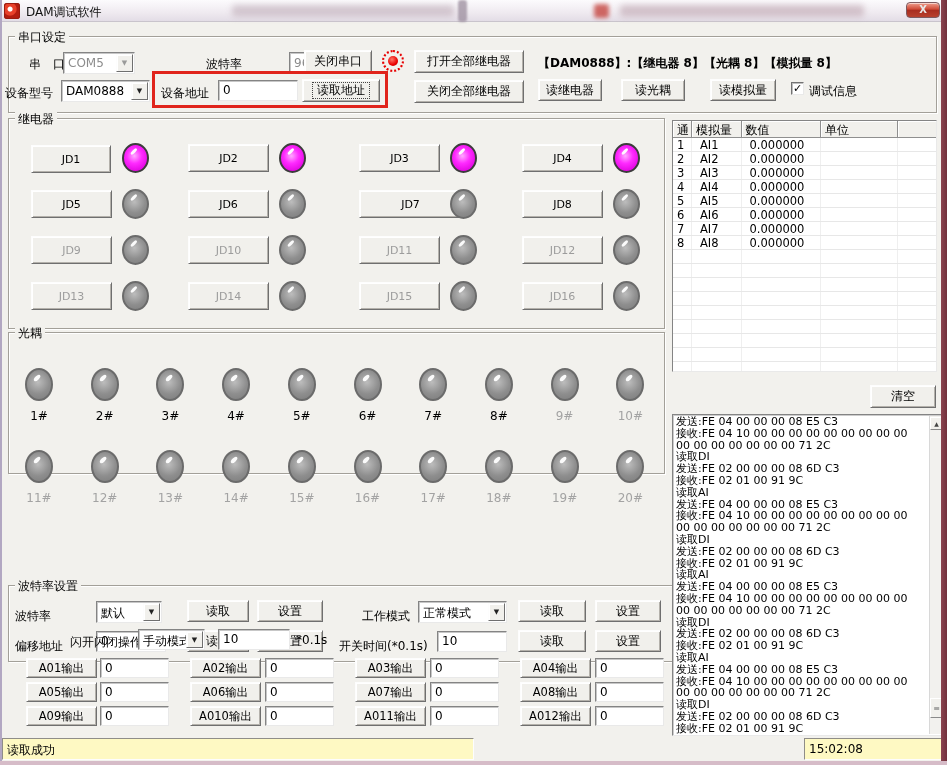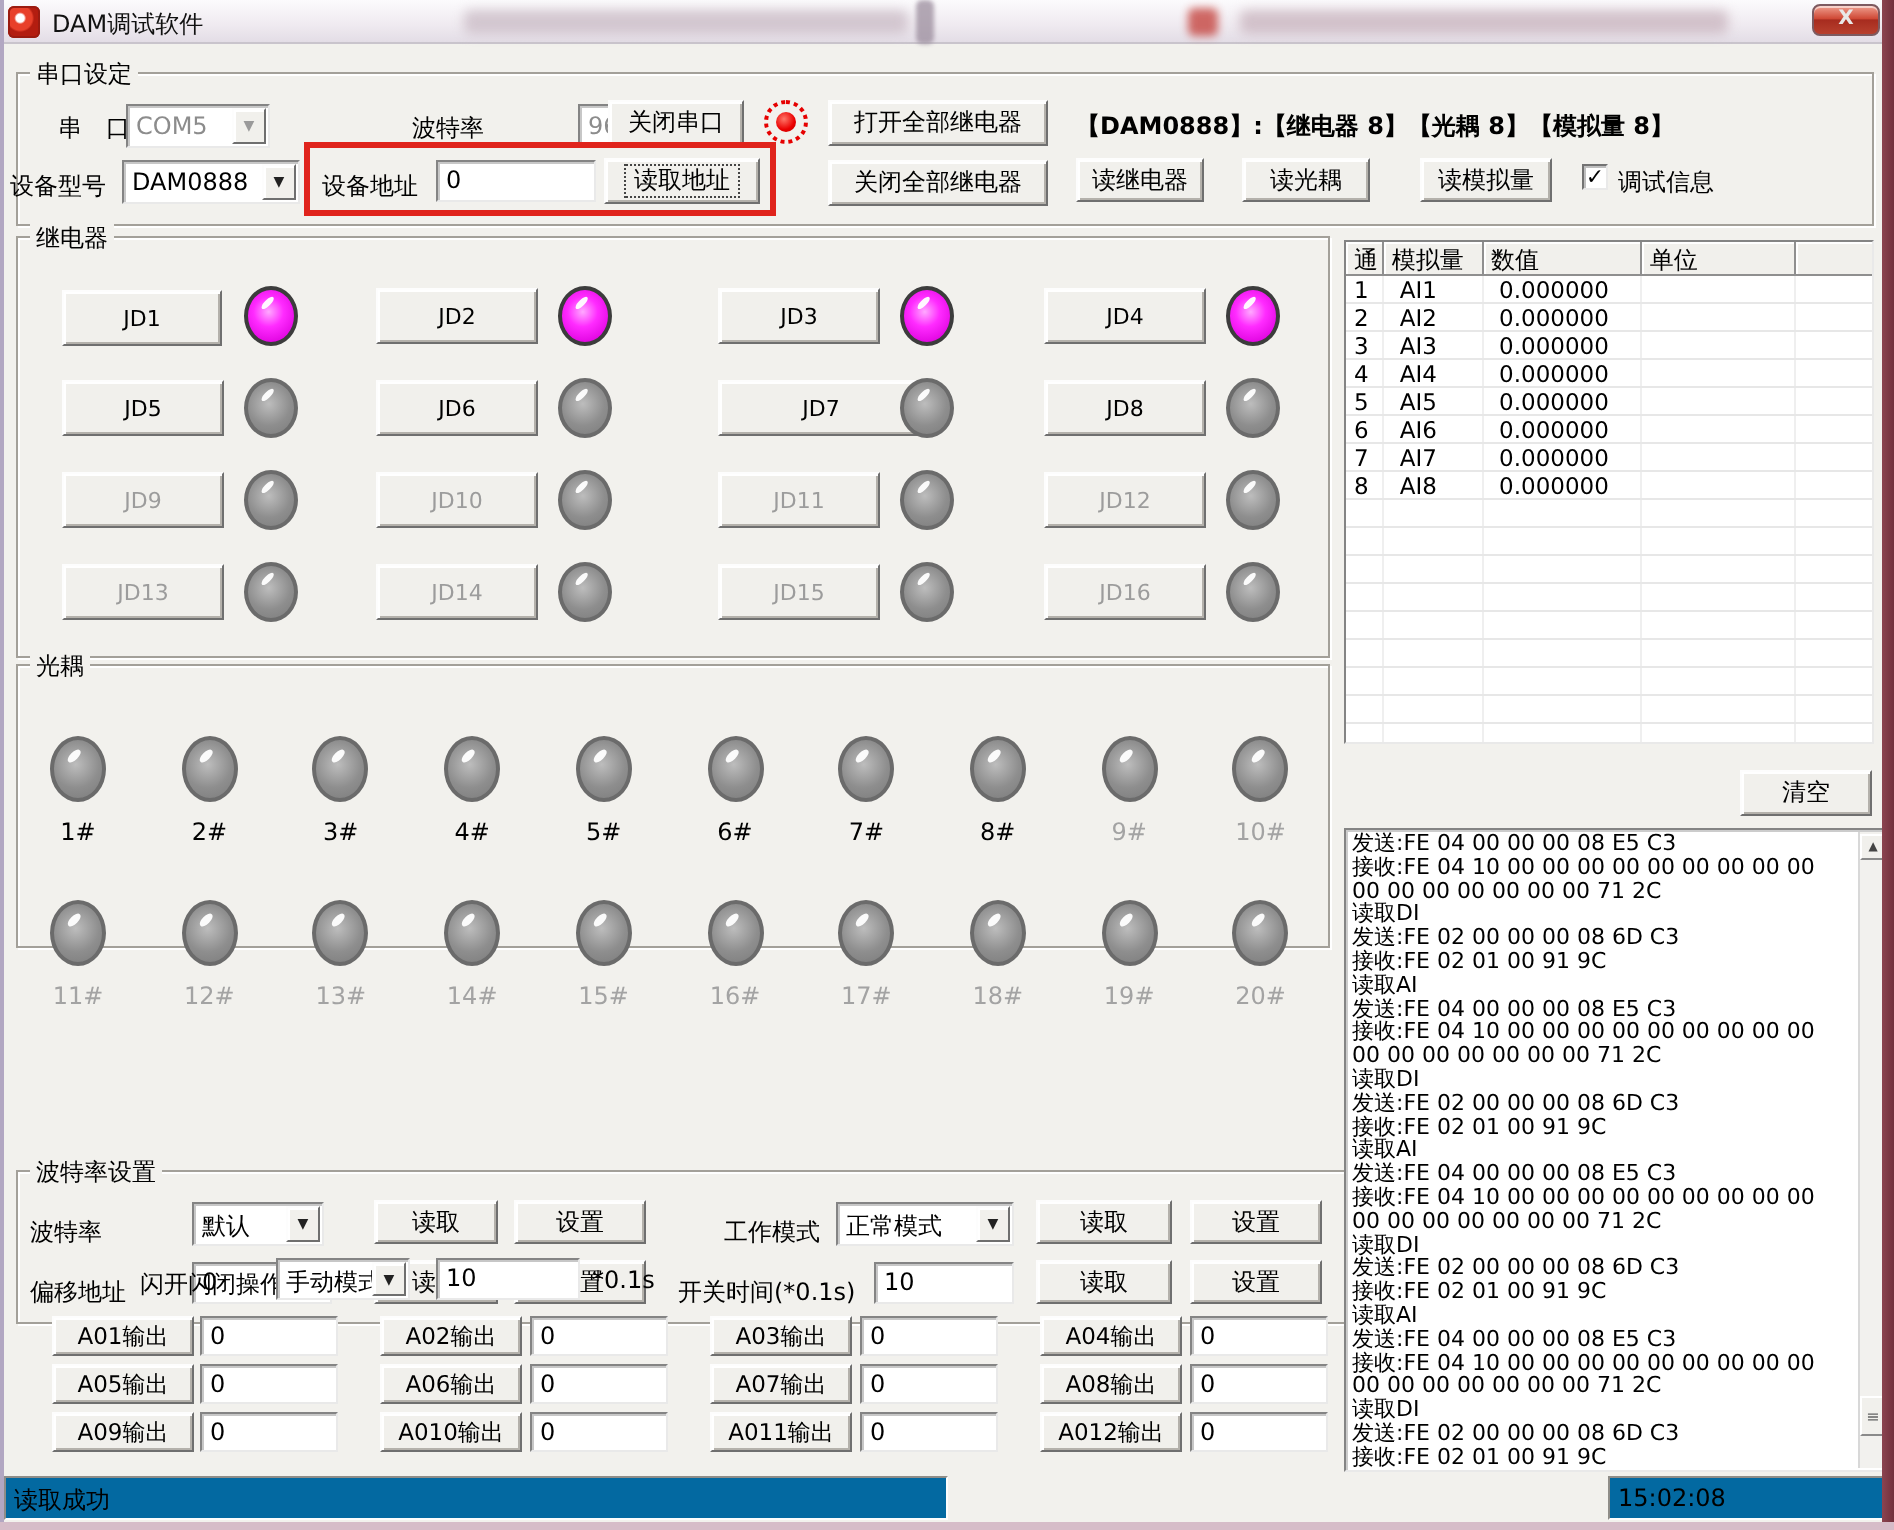--- a/index.html
+++ b/index.html
@@ -89,21 +89,21 @@
   .vscroll { position:absolute; right:1px; top:1px; bottom:1px; width:14px; background:#f2f1ee;
     border-left:1px solid #d8d8d8; }
   .scroll-up { position:absolute; top:1px; left:0; width:13px; height:13px; background:#f1f0ec;
     border:1px solid #8a8a8a; border-top-color:#fff; border-left-color:#fff; font-size:6px; color:#444;
     display:flex; align-items:center; justify-content:center; }
   .scroll-thumb { position:absolute; left:0; top:282px; width:13px; height:20px; background:#f1f0ec;
     border:1px solid #8a8a8a; border-top-color:#fff; border-left-color:#fff; font-size:8px; color:#666;
     display:flex; align-items:center; justify-content:center; letter-spacing:0; }
 
   
-  .status-panel { position:absolute; height:22px; top:738px; background:#0369a1;
+  .status-panel { position:absolute; height:22px; top:738px; background:#fef9c3;
     border:1px solid #8f8d88; border-right-color:#fdfdfd; border-bottom-color:#fdfdfd;
     font-size:12px; padding:3px 0 0 4px; white-space:nowrap; overflow:hidden; }
 
   .lbl { position:absolute; font-size:12px; white-space:nowrap; }
   .lbl.dim { color:#a3a3a3; }
 </style>
 </head>
 <body>
 
 <div class="window">

